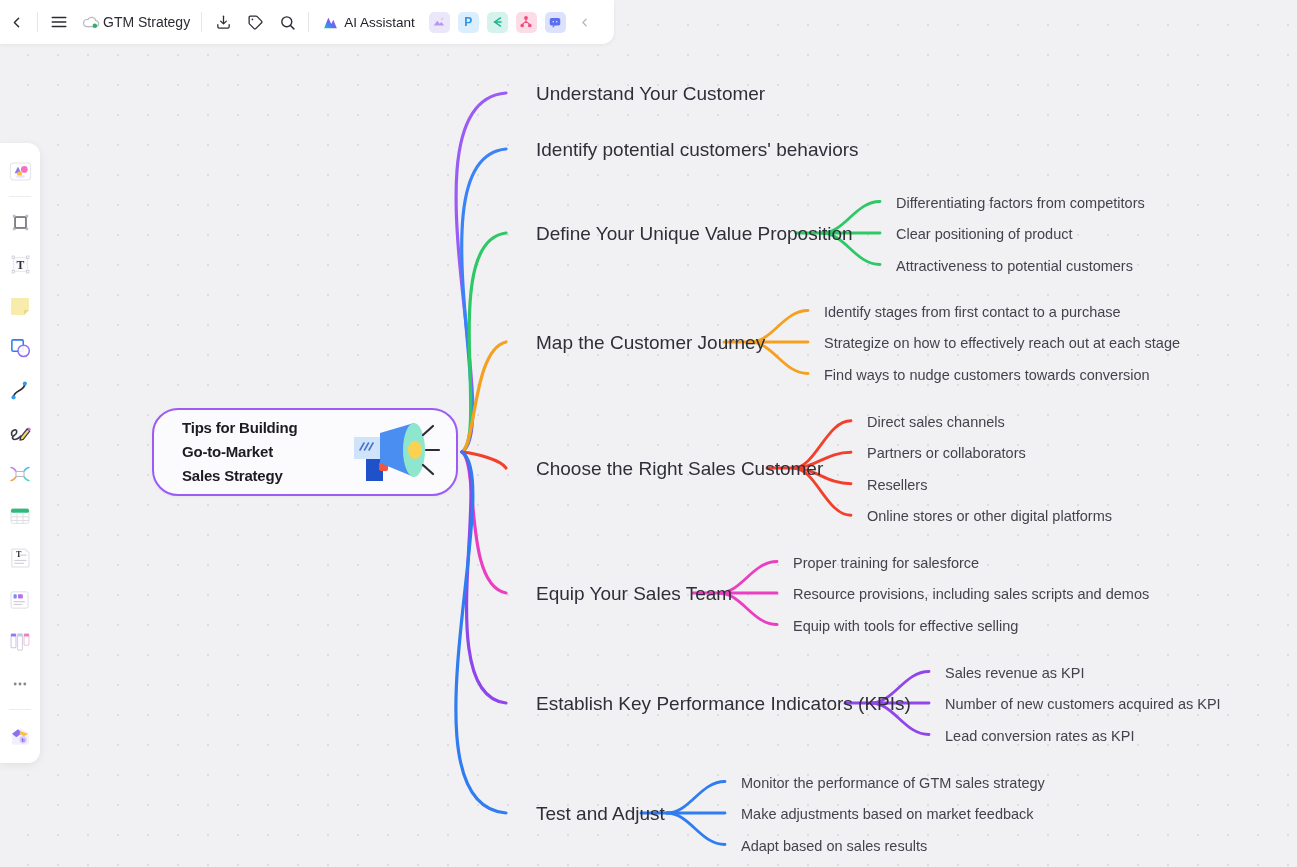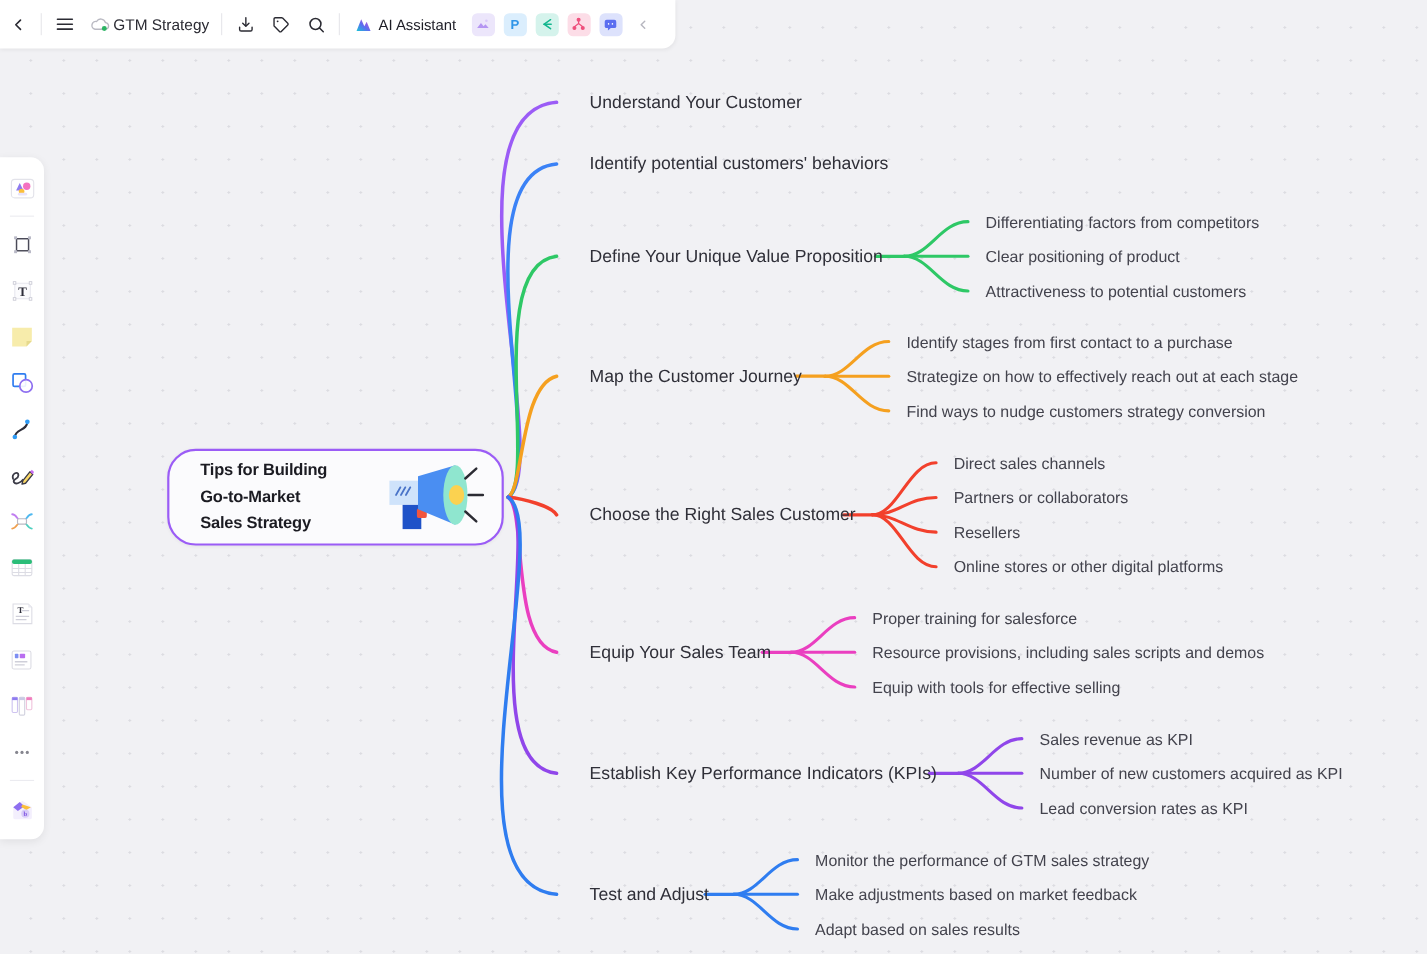--- a/index.html
+++ b/index.html
@@ -114,21 +114,21 @@
   .node-label {
     position: absolute;
     font-size: 15.5px;
     color: #3c3c45;
     white-space: nowrap;
     cursor: pointer;
     padding: 1px 2px;
     border-radius: 4px;
     line-height: 20px;
   }
-  .node-label.level1 { font-size: 16px; color: #2f2f38; }
+  .node-label.level1 { font-size: 19px; color: #2f2f38; }
   .node-label.level2 { font-size: 14.5px; color: #43434d; }
 
   
   #root-node {
     position: absolute;
     left: 152px; top: 408px;
     width: 306px; height: 88px;
     background: #fbfbfd;
     border: 2.5px solid #9b5cf6;
     border-radius: 26px;
@@ -467,21 +467,21 @@
   <div id="labels">
       <div class="node-label level1" style="left: 534px; top: 83px;">Understand Your Customer</div>
       <div class="node-label level1" style="left: 534px; top: 139px;">Identify potential customers' behaviors</div>
       <div class="node-label level1" style="left: 534px; top: 223px;">Define Your Unique Value Proposition</div>
       <div class="node-label level2" style="left: 894px; top: 191.5px;">Differentiating factors from competitors</div>
       <div class="node-label level2" style="left: 894px; top: 223px;">Clear positioning of product</div>
       <div class="node-label level2" style="left: 894px; top: 254.5px;">Attractiveness to potential customers</div>
       <div class="node-label level1" style="left: 534px; top: 332px;">Map the Customer Journey</div>
       <div class="node-label level2" style="left: 822px; top: 300.5px;">Identify stages from first contact to a purchase</div>
       <div class="node-label level2" style="left: 822px; top: 332px;">Strategize on how to effectively reach out at each stage</div>
-      <div class="node-label level2" style="left: 822px; top: 363.5px;">Find ways to nudge customers strategy conversion</div>
+      <div class="node-label level2" style="left: 822px; top: 363.5px;">Find ways to nudge customers towards conversion</div>
       <div class="node-label level1" style="left: 534px; top: 458px;">Choose the Right Sales Customer</div>
       <div class="node-label level2" style="left: 865px; top: 410.75px;">Direct sales channels</div>
       <div class="node-label level2" style="left: 865px; top: 442.25px;">Partners or collaborators</div>
       <div class="node-label level2" style="left: 865px; top: 473.75px;">Resellers</div>
       <div class="node-label level2" style="left: 865px; top: 505.25px;">Online stores or other digital platforms</div>
       <div class="node-label level1" style="left: 534px; top: 583px;">Equip Your Sales Team</div>
       <div class="node-label level2" style="left: 791px; top: 551.5px;">Proper training for salesforce</div>
       <div class="node-label level2" style="left: 791px; top: 583px;">Resource provisions, including sales scripts and demos</div>
       <div class="node-label level2" style="left: 791px; top: 614.5px;">Equip with tools for effective selling</div>
       <div class="node-label level1" style="left: 534px; top: 693px;">Establish Key Performance Indicators (KPIs)</div>

